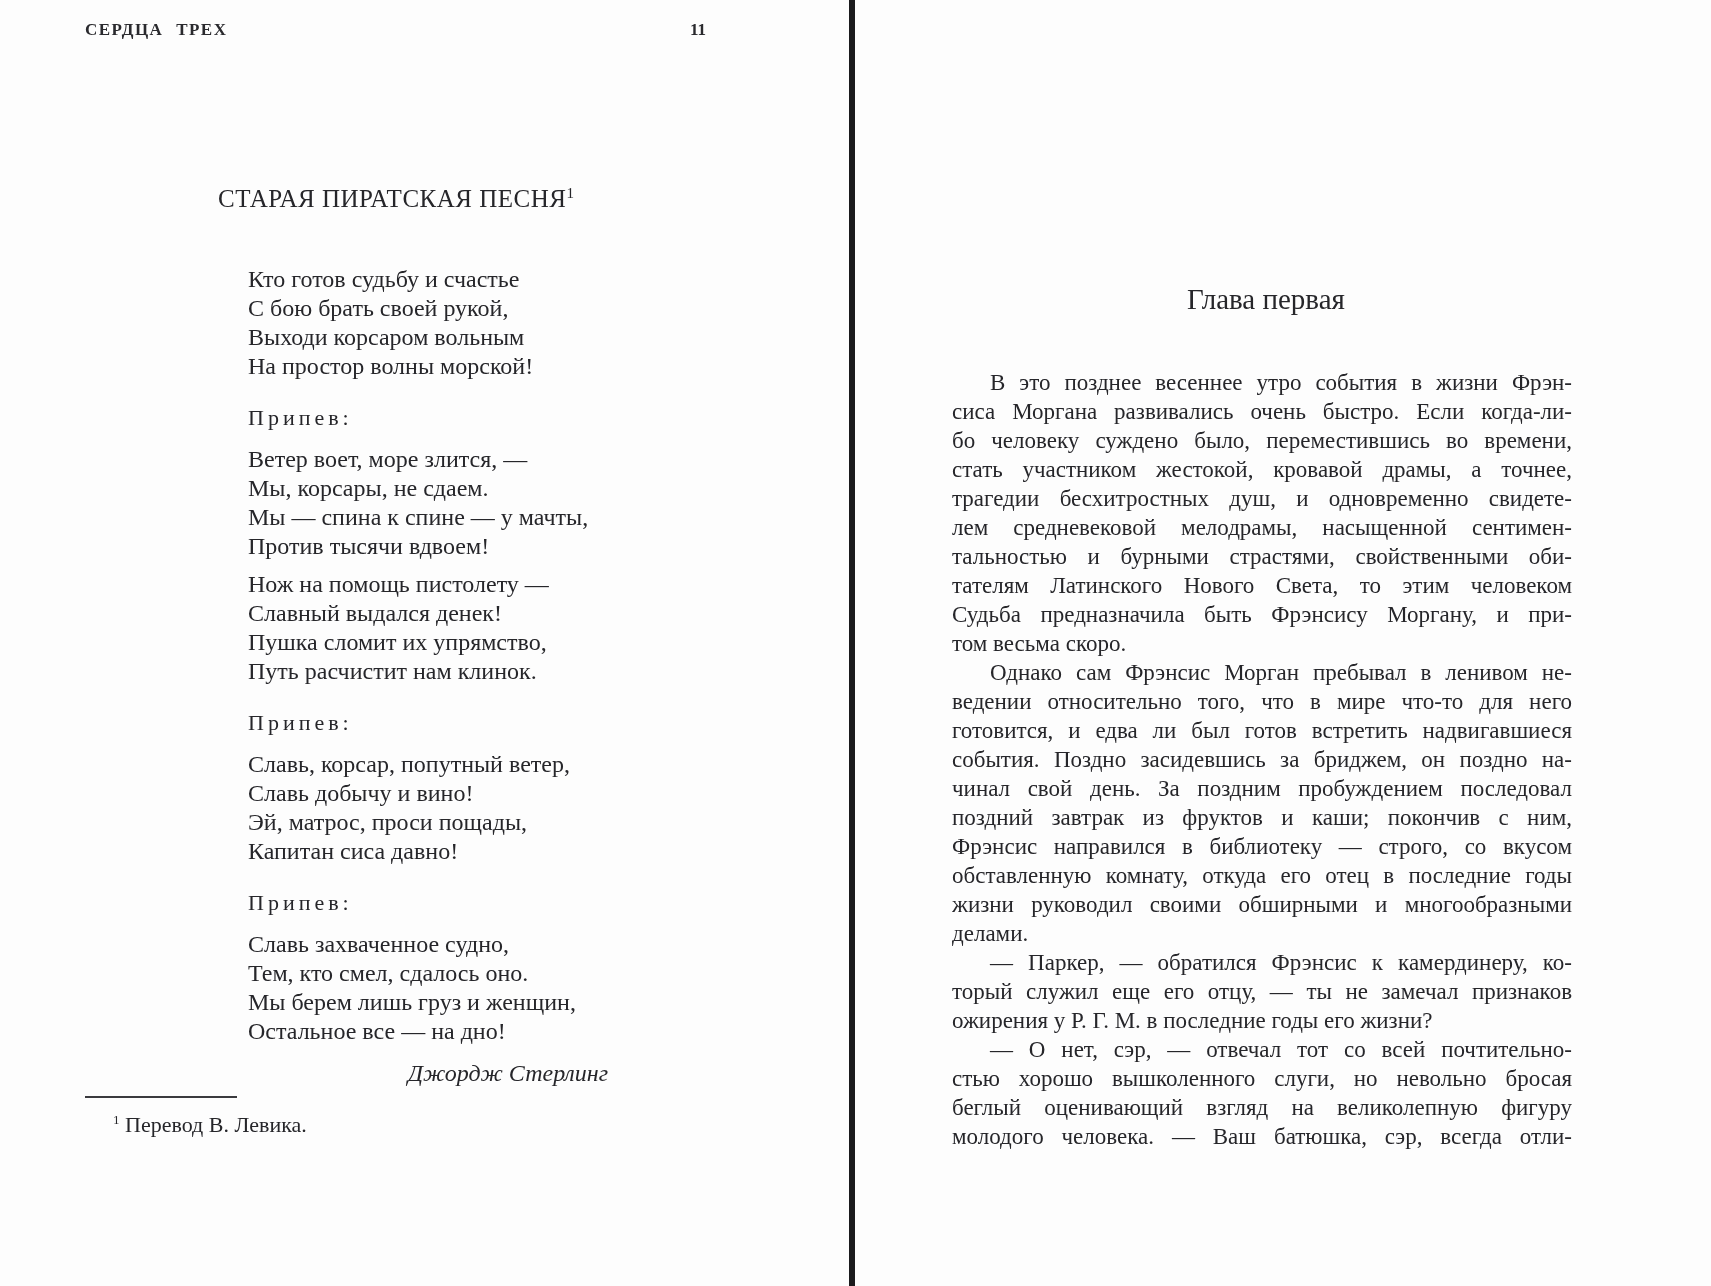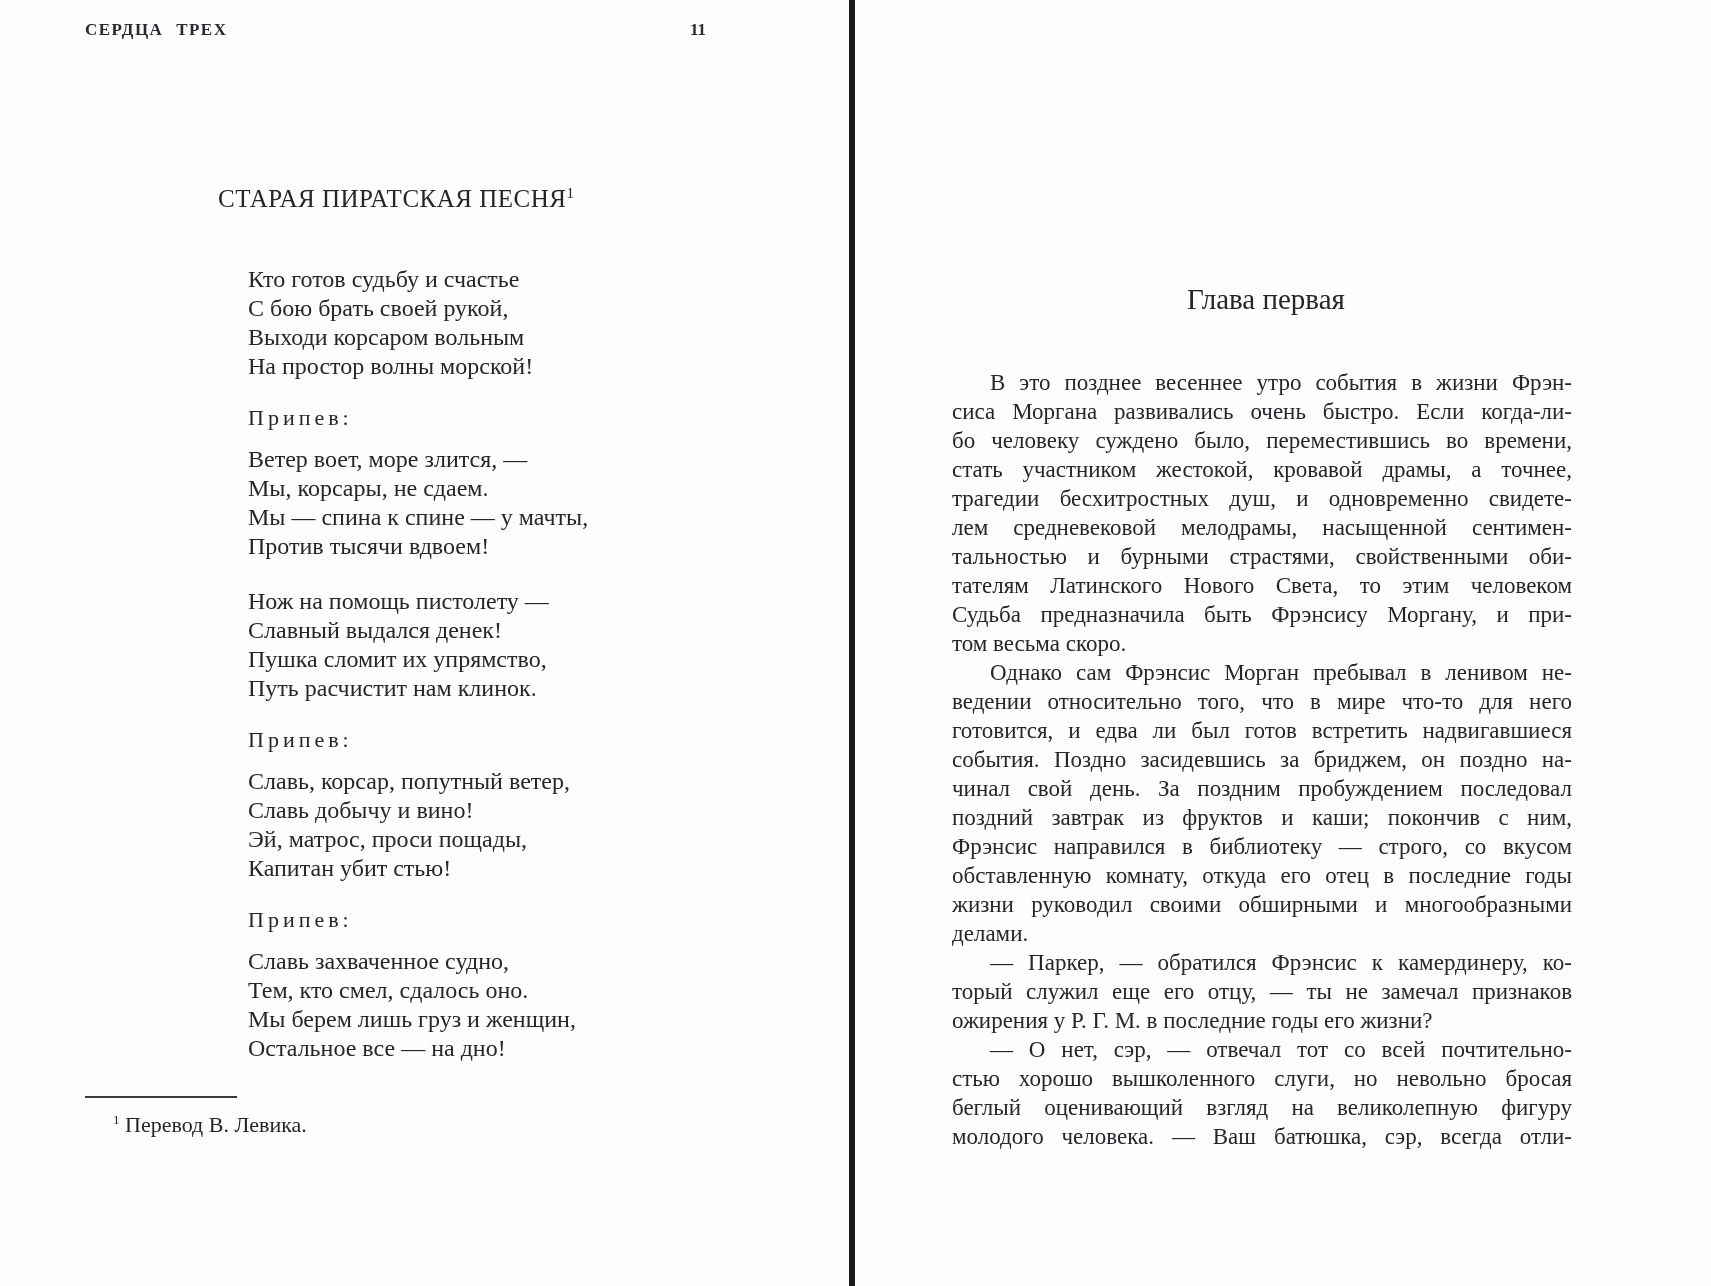--- a/index.html
+++ b/index.html
@@ -18,21 +18,21 @@
     position:absolute; left:85px; top:20px;
     font-size:17px; font-weight:700; letter-spacing:1.5px; word-spacing:7px; color:#2a2a2e;
   }
   .page-number { position:absolute; left:690px; top:20px; font-size:17px; font-weight:700; color:#2a2a2e; }
 
   .poem { position:absolute; left:218px; top:185px; width:400px; font-size:24px; }
   .poem-title { font-size:25px; letter-spacing:0.5px; margin-bottom:52px; white-space:nowrap; }
   .fn-sup { font-size:60%; vertical-align:super; line-height:0; }
   .stanza { padding-left:30px; line-height:29px; }
   .stanza.after-label { margin-top:14px; }
-  .stanza.after-stanza { margin-top:26px; }
+  .stanza.after-stanza { margin-top:9px; }
   .chorus-label { padding-left:30px; margin-top:24px; font-size:22px; letter-spacing:4px; }
   .poem-line { white-space:nowrap; }
   .attribution { margin-top:14px; text-align:right; font-style:italic; font-size:24px; padding-right:10px; }
 
   .footnote { position:absolute; left:85px; top:1096px; width:500px; }
   .footnote-rule { width:152px; border-top:2px solid #3a3a3e; }
   .footnote-text { margin-top:14px; padding-left:28px; font-size:22px; }
 
   
   .chapter-title {
@@ -73,30 +73,31 @@
           <div class="poem-line">Нож на помощь пистолету —</div>
           <div class="poem-line">Славный выдался денек!</div>
           <div class="poem-line">Пушка сломит их упрямство,</div>
           <div class="poem-line">Путь расчистит нам клинок.</div>
         </div>
         <div class="chorus-label">Припев:</div>
         <div class="stanza after-label">
           <div class="poem-line">Славь, корсар, попутный ветер,</div>
           <div class="poem-line">Славь добычу и вино!</div>
           <div class="poem-line">Эй, матрос, проси пощады,</div>
-          <div class="poem-line">Капитан убит стью!</div>
+          <div class="poem-line">Капитан сиса давно!</div>
         </div>
         <div class="chorus-label">Припев:</div>
         <div class="stanza after-label">
           <div class="poem-line">Славь захваченное судно,</div>
           <div class="poem-line">Тем, кто смел, сдалось оно.</div>
           <div class="poem-line">Мы берем лишь груз и женщин,</div>
           <div class="poem-line">Остальное все — на дно!</div>
         </div>
       </div>
+    <div class="attribution">Джордж Стерлинг</div>
   </div>
 
   <div class="footnote">
     <div class="footnote-rule"></div>
     <div class="footnote-text"><sup class="fn-sup">1</sup> <span>Перевод В. Левика.</span></div>
   </div>
 
   <div class="divider"></div>
 
   <div class="chapter-title">Глава первая</div>

